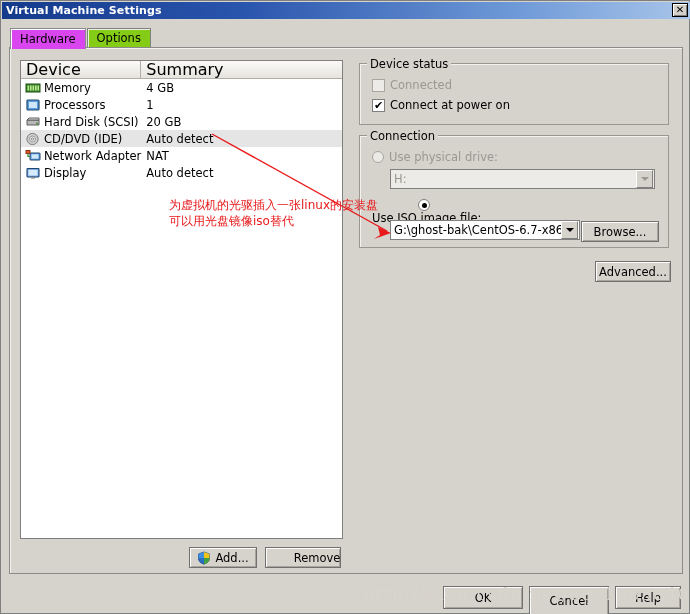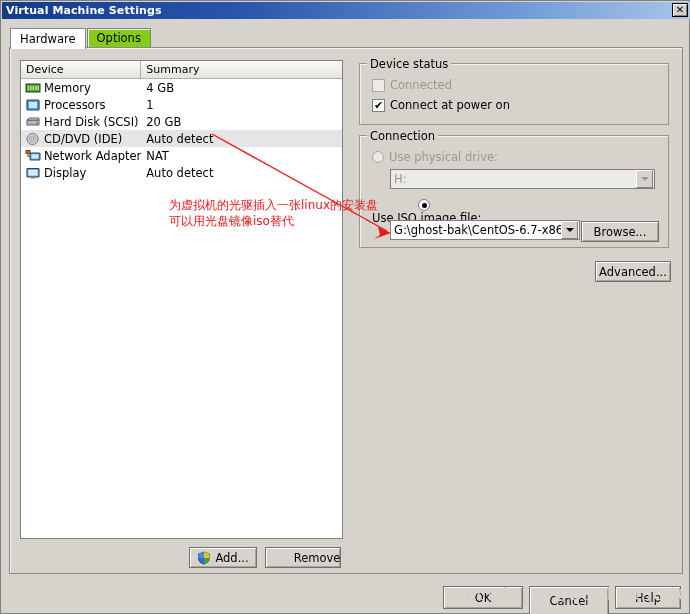--- a/index.html
+++ b/index.html
@@ -56,21 +56,21 @@
     font-size: 11.5px;
     background: #d6d3cc;
     border: 1px solid #808080;
     border-bottom: none;
     box-sizing: border-box;
     cursor: default;
     position: relative;
   }
   .tab.active {
     height: 21px;
-    background: #ffffff;
+    background: #d946ef;
     border-color: #8a8a8a;
     z-index: 3;
     margin-bottom: -1px;
     box-shadow: inset 1px 1px 0 #fff;
   }
   .tab.inactive {
     background: #84cc16;
     margin-left: 1px;
     margin-bottom: 1px;
     box-shadow: inset 1px 1px 0 #f0eee9;
@@ -91,21 +91,21 @@
     background: #fff;
     border: 1px solid #7f7f7f;
     box-sizing: border-box;
   }
   #list-header {
     display: flex; height: 17px;
     background: #eceae6;
     border-bottom: 1px solid #b0aea9;
   }
   .hdr {
-    font-size: 11px;
+    font-size: 16px;
     display: flex; align-items: center;
     padding-left: 5px;
     background: linear-gradient(to bottom, #fbfaf8, #e6e3de);
     border-right: 1px solid #b0aea9;
     box-sizing: border-box;
     cursor: pointer;
   }
   .hdr.col-device { width: 121px; }
   .hdr.col-summary { width: 202px; border-right: none; }
   .row {

